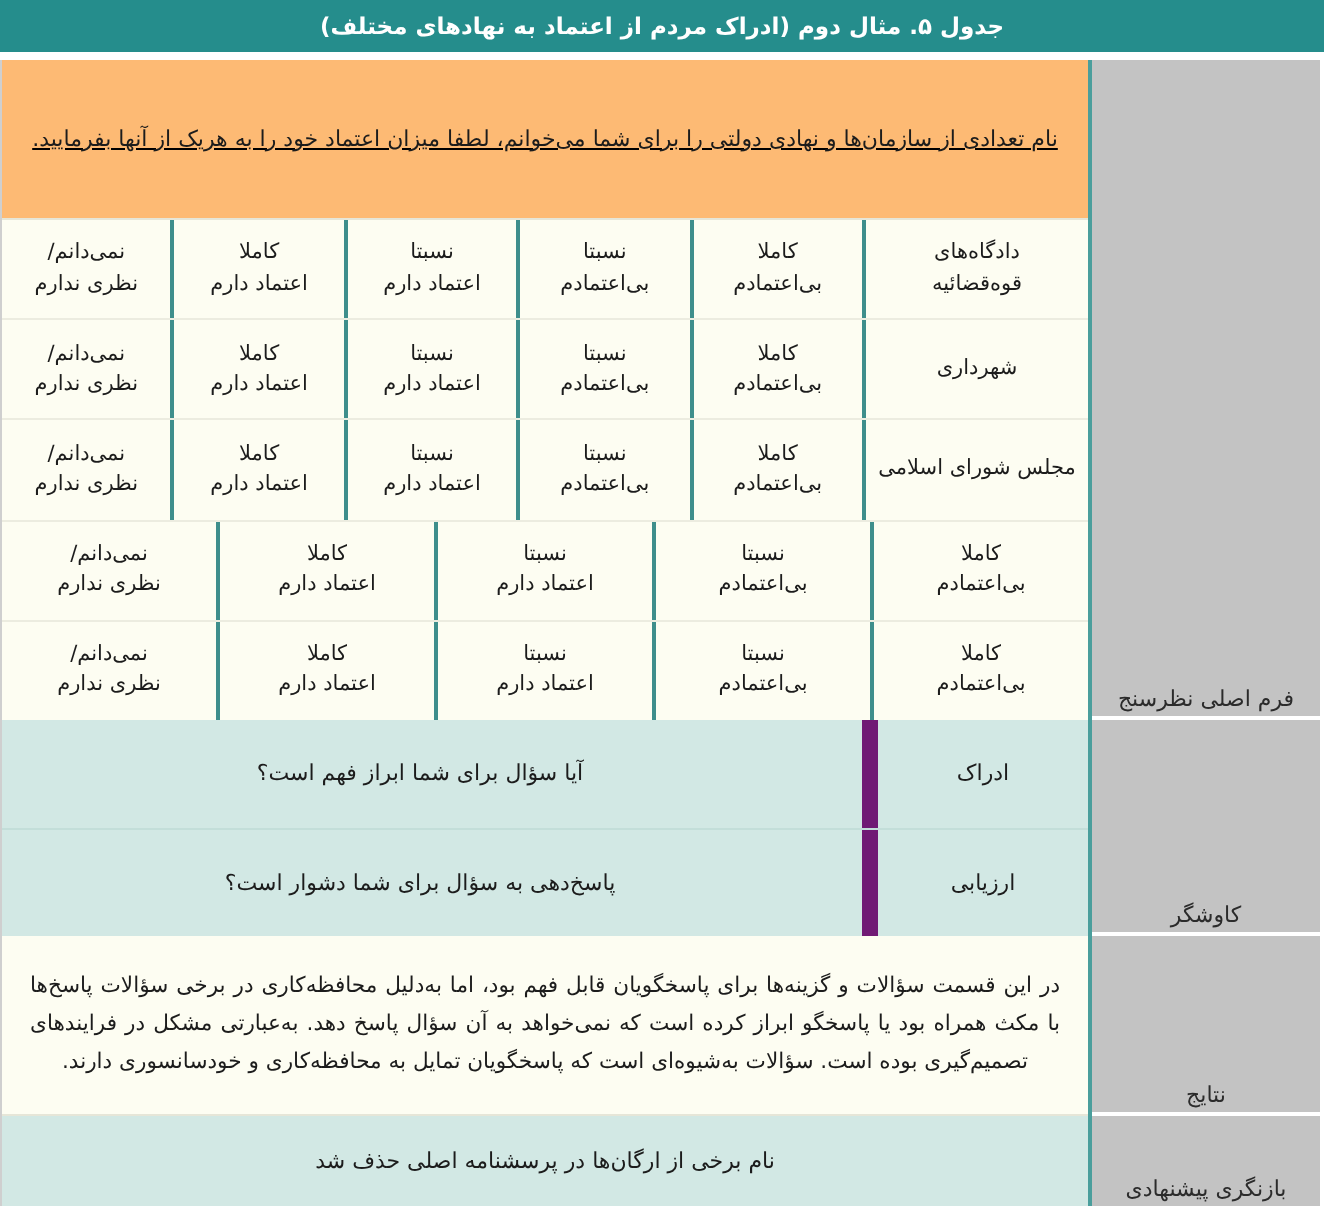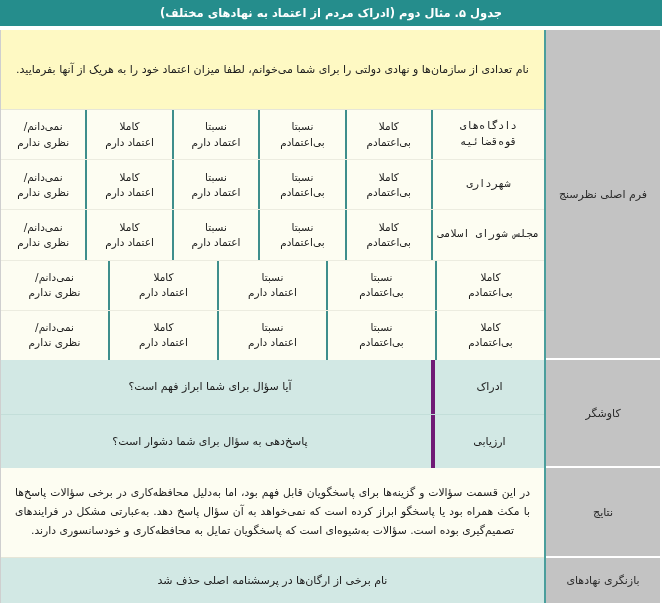--- a/index.html
+++ b/index.html
@@ -48,21 +48,21 @@
     width: 116px;
     flex: 0 0 116px;
     display: flex;
     flex-direction: column;
     background: #c3c3c3;
     border-right: 2px solid #ffffff;
     box-sizing: border-box;
   }
   .sidebar-cell {
     display: flex;
-    align-items: center;
+    align-items: flex-end;
     justify-content: center;
     font-size: 11px;
     color: #2b2b2b;
     box-sizing: border-box;
     border-bottom: 2px solid #ffffff;
     background: #c3c3c3;
     text-align: center;
     padding: 2px 4px;
   }
   .sidebar-cell:last-child { border-bottom: none; }
@@ -79,27 +79,28 @@
   .teal-edge {
     width: 2px;
     flex: 0 0 2px;
     background: #4a9e9c;
   }
 
   
   .intro-row {
     height: 80px;
     flex: 0 0 80px;
-    background: #fef9c3;
+    background: #fdba74;
     display: flex;
     align-items: center;
     justify-content: center;
     border-bottom: 1px solid #e6e6d8;
     box-sizing: border-box;
     padding: 0 14px;
+    text-decoration: underline;
   }
   .intro-text {
     font-size: 11px;
     color: #1c1c1c;
     line-height: 1.6;
     text-align: center;
   }
 
   
   .matrix {
@@ -123,21 +124,20 @@
     display: flex;
     align-items: center;
     justify-content: center;
     font-size: 10.5px;
     color: #1c1c1c;
     line-height: 1.45;
     text-align: center;
     border-left: 2px solid #3e8e8c;
     box-sizing: border-box;
     padding: 2px 3px;
-    font-family: Liberation Mono, monospace;
   }
   .cell-opt {
     flex: 1 1 0;
     display: flex;
     align-items: center;
     justify-content: center;
     font-size: 10.5px;
     color: #1c1c1c;
     line-height: 1.45;
     text-align: center;
@@ -163,21 +163,21 @@
     box-sizing: border-box;
   }
   .probe-row:last-child { border-bottom: none; }
   .probe-label {
     flex: 0 0 113px;
     display: flex;
     align-items: center;
     justify-content: center;
     font-size: 11px;
     color: #1c1c1c;
-    border-left: 4px solid #701a75;
+    border-left: 8px solid #701a75;
     box-sizing: border-box;
     margin-left: 12px;
   }
   .probe-text {
     flex: 1 1 auto;
     display: flex;
     align-items: center;
     justify-content: center;
     font-size: 11px;
     color: #1c1c1c;
@@ -237,21 +237,21 @@
       <div class="sidebar-cell" style="flex:0 0 330px;">
         <span>فرم اصلی نظرسنج</span>
       </div>
       <div class="sidebar-cell" style="flex:0 0 108px;">
         <span>کاوشگر</span>
       </div>
       <div class="sidebar-cell" style="flex:0 0 90px;">
         <span>نتایج</span>
       </div>
       <div class="sidebar-cell" style="flex:1 1 auto;">
-        <span>بازنگری نهادهای</span>
+        <span>بازنگری پیشنهادی</span>
       </div>
     </div>
 
     <div class="teal-edge"></div>
 
     <div class="content">
 
       <div class="intro-row">
         <div class="intro-text">نام تعدادی از سازمان‌ها و نهادی دولتی را برای شما می‌خوانم، لطفا میزان اعتماد خود را به هریک از آنها بفرمایید.</div>
       </div>

